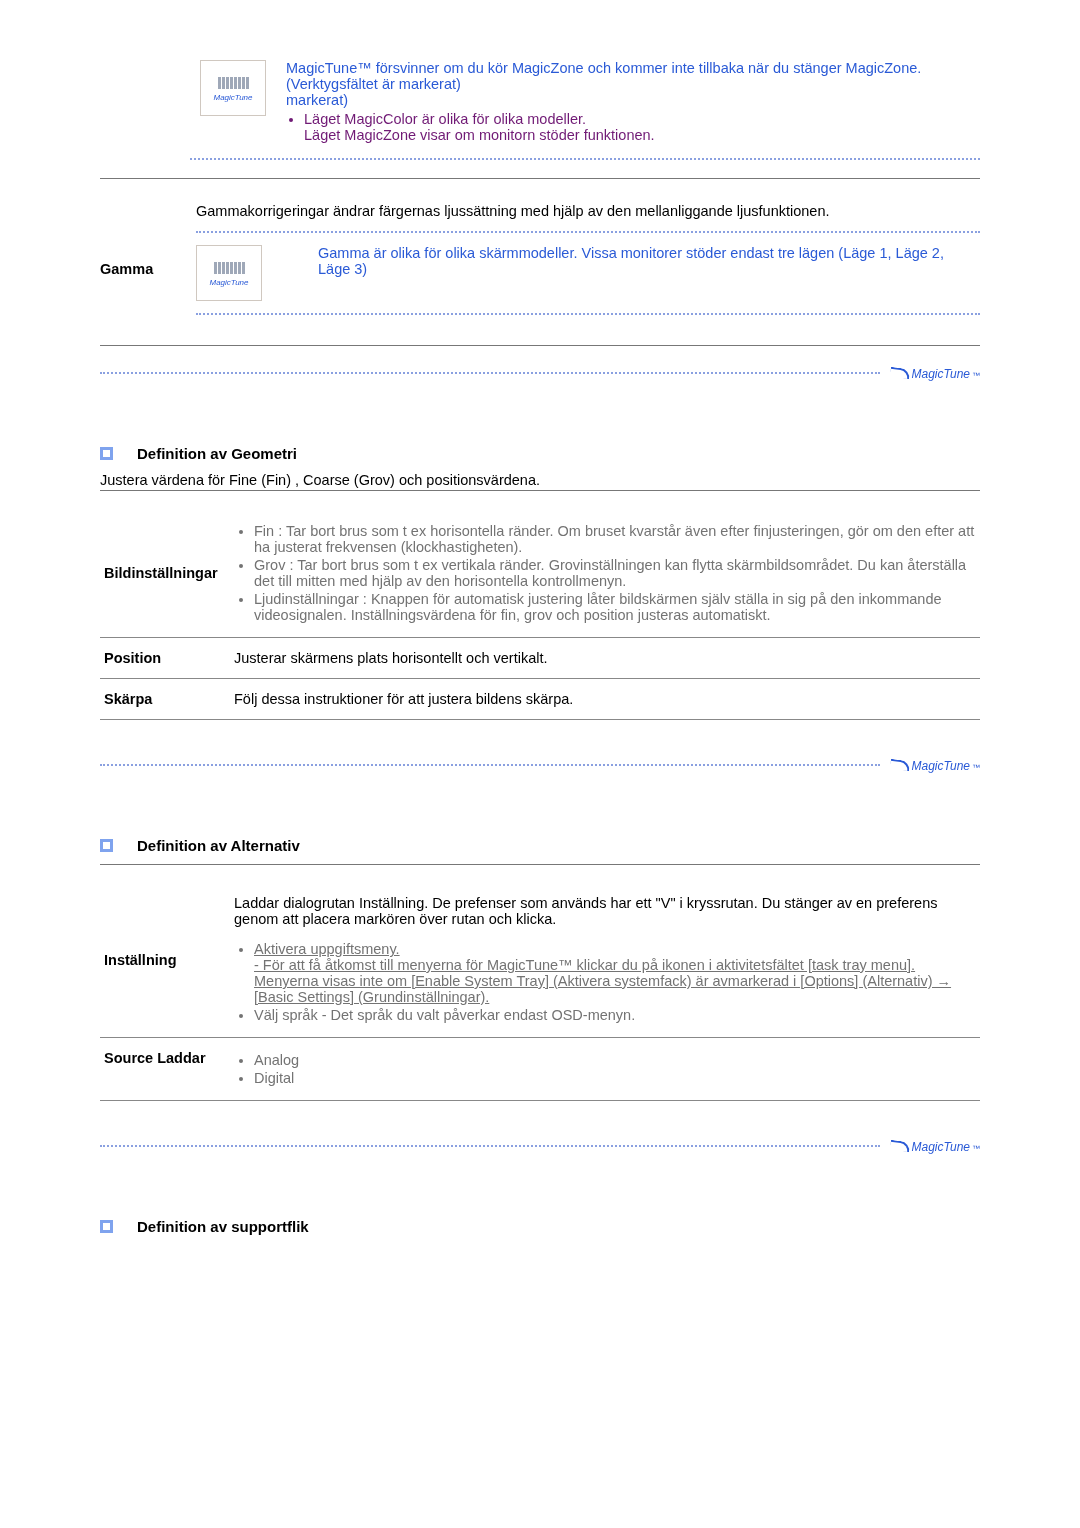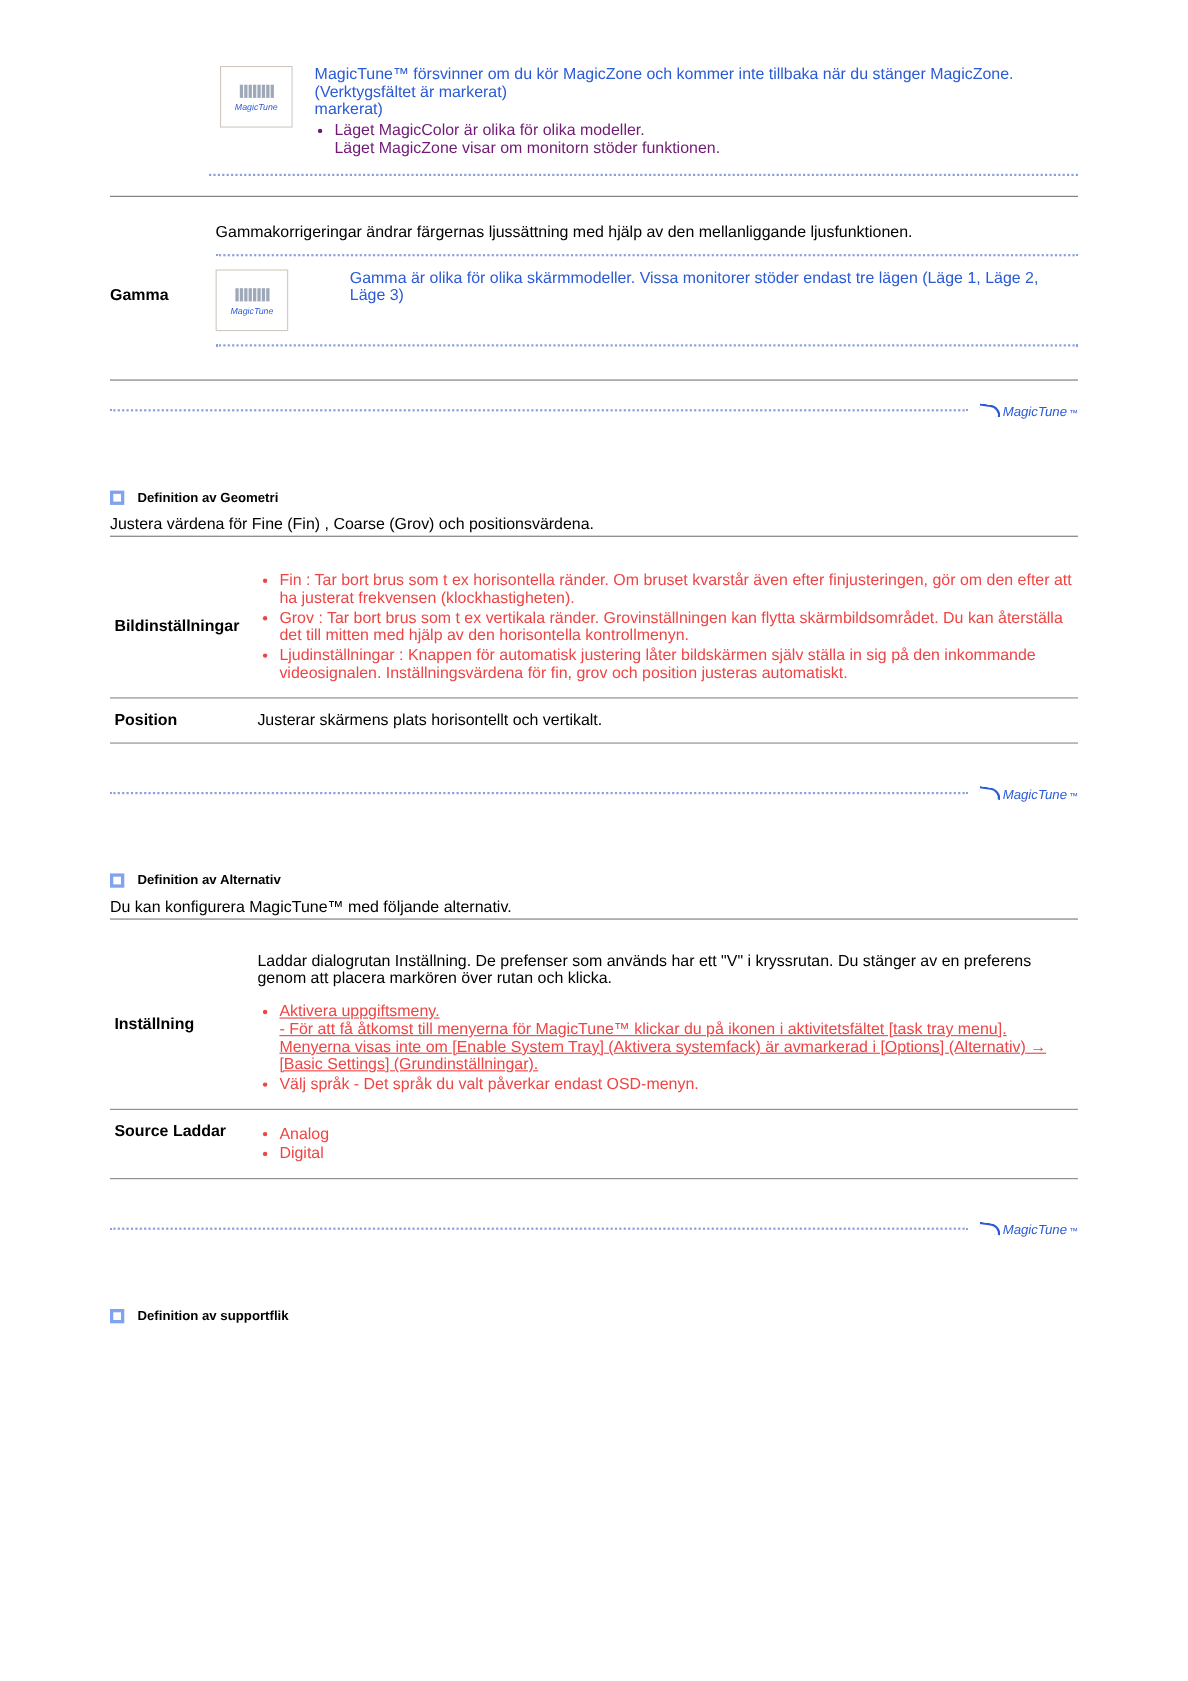--- a/index.html
+++ b/index.html
@@ -55,22 +55,22 @@
     margin: 18px 0;
   }
   .labeled-row { display: flex; gap: 26px; margin-top: 24px; align-items: center; }
   .row-label { width: 70px; flex-shrink: 0; font-weight: bold; padding-top: 8px; }
 
   .section-title {
     font-weight: bold;
     margin: 18px 0 10px 0;
     display: flex;
     align-items: center;
-    gap: 12px;
-    font-size: 12px;
+    gap: 24px;
+    font-size: 15px;
   }
   .bullet-icon {
     width: 13px; height: 13px;
     display: inline-flex;
     align-items: center; justify-content: center;
     background: #7fa3ee; position: relative;
   }
   .bullet-icon::after {
     content: ""; position: absolute;
     width: 7px; height: 7px; background: #fff;
@@ -78,21 +78,21 @@
   .intro { margin: 8px 0 2px 0; }
 
   table.defs { width: 100%; border-collapse: collapse; margin-top: 14px; }
   table.defs td {
     border-bottom: 1.5px solid #888;
     padding: 12px 4px;
     vertical-align: top;
   }
   table.defs td.term { font-weight: bold; width: 130px; }
   table.defs ul { margin: 2px 0 2px 20px; padding: 0; }
-  table.defs ul li { margin-bottom: 2px; color: #ef4444; }
+  table.defs ul li { margin-bottom: 2px; color: #737373; }
 
   .logo-row {
     display: flex; align-items: center; margin: 6px 0 6px 0;
   }
   .logo-row .dotted-flex {
     flex: 1;
     border-top: 2px dotted #8aa0e0;
     margin-right: 10px;
     height: 0;
   }
@@ -199,39 +199,42 @@
           <li>Fin : Tar bort brus som t ex horisontella ränder. Om bruset kvarstår även efter finjusteringen, gör om den efter att ha justerat frekvensen (klockhastigheten).</li>
           <li>Grov : Tar bort brus som t ex vertikala ränder. Grovinställningen kan flytta skärmbildsområdet. Du kan återställa det till mitten med hjälp av den horisontella kontrollmenyn.</li>
           <li>Ljudinställningar : Knappen för automatisk justering låter bildskärmen själv ställa in sig på den inkommande videosignalen. Inställningsvärdena för fin, grov och position justeras automatiskt.</li>
         </ul>
       </td>
     </tr>
     <tr>
       <td class="term">Position</td>
       <td>Justerar skärmens plats horisontellt och vertikalt.</td>
     </tr>
+    <tr>
+      <td class="term">Skärpa</td>
+      <td>Följ dessa instruktioner för att justera bildens skärpa.</td>
+    </tr>
   </tbody>
     </table>
 
   <div style="height:30px;"></div>
   <div class="logo-row">
     <div class="dotted-flex"></div>
     <div class="brand">
       <span class="swoosh"></span>
       <span>MagicTune</span>
         <span class="tm">™</span>
     </div>
   </div>
 
   <div style="height:40px;"></div>
   <div class="section-title">
     <span class="bullet-icon"></span>
     <span>Definition av Alternativ</span>
   </div>
-  <div class="intro">Du kan konfigurera MagicTune™ med följande alternativ.</div>
   <hr class="solid-hr" style="margin-top:0;">
 
   <table class="defs">
     <tbody>
         <tr>
       <td class="term" style="vertical-align:middle;">Inställning</td>
       <td>
         <div>Laddar dialogrutan Inställning. De prefenser som används har ett "V" i kryssrutan. Du stänger av en preferens genom att placera markören över rutan och klicka.</div>
         <ul style="margin-top:14px;">
           <li style="white-space:pre-line;text-decoration:underline;">Aktivera uppgiftsmeny.

